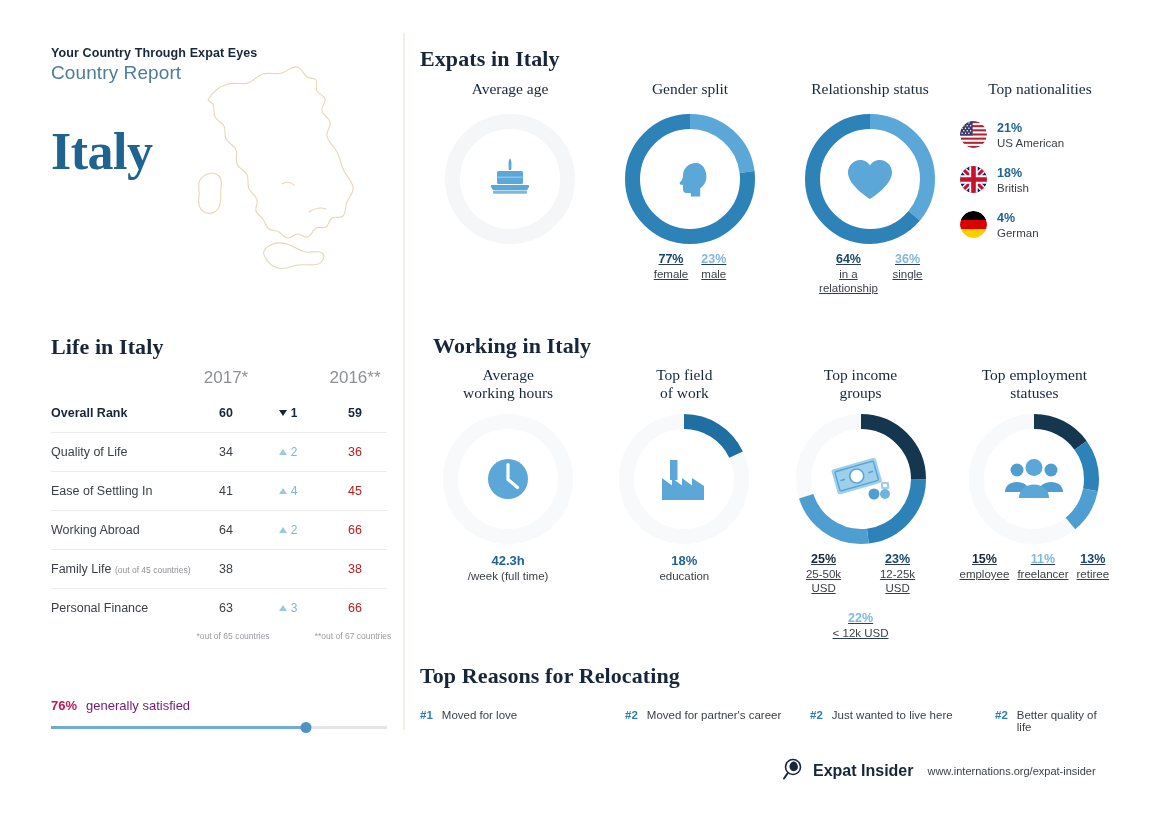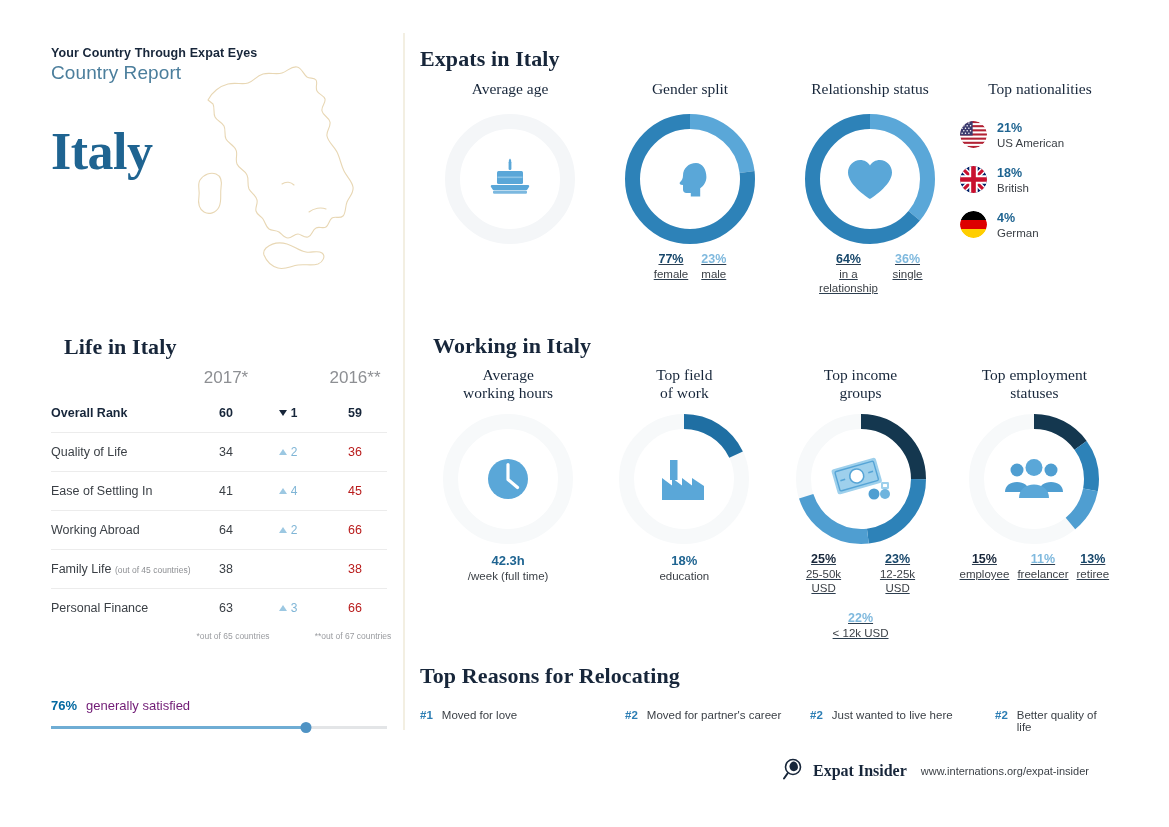--- a/index.html
+++ b/index.html
@@ -41,21 +41,21 @@
   .map-wrap { position: absolute; left: 160px; top: 52px; width: 210px; height: 230px; }
   .map-wrap svg { width: 100%; height: 100%; display: block; }
 
   
   .vdiv {
     position: absolute; left: 403px; top: 33px;
     width: 2px; height: 697px; background: #f3efe2;
   }
 
   
-  .life-title { position: absolute; left: 64px; top: 334px; }
+  .life-title { position: absolute; left: 51px; top: 334px; }
   .ranktable { position: absolute; left: 51px; top: 368px; width: 336px; font-size: 12.5px; }
   .ranktable table { width: 100%; border-collapse: collapse; }
   .ranktable th {
     font-weight: normal; font-size: 17px; color: #8d8f93;
     text-align: center; padding: 0 0 6px 0;
   }
   .ranktable th.lbl { text-align: left; }
   .ranktable td { padding: 12px 0; border-bottom: 1px solid #ececec; }
   .ranktable tr:last-child td { border-bottom: none; }
   .ranktable td.lbl { text-align: left; color: #3a3f45; font-size: 12.5px; width: 148px; }
@@ -75,21 +75,21 @@
   .foot-notes { position: relative; height: 38px; }
   .foot-notes .fn {
     position: absolute; top: 4px; font-size: 8.5px; color: #9a9ca0;
     text-align: center; line-height: 10px; width: 80px;
   }
   .fn-a { left: 142px; }
   .fn-b { left: 262px; }
 
   .satis { position: absolute; left: 51px; top: 698px; width: 336px; }
   .satis-row { display: flex; align-items: baseline; gap: 9px; font-size: 13px; }
-  .satis-pct { font-weight: bold; color: #0369a1; }
+  .satis-pct { font-weight: bold; color: #be185d; }
   .satis-lbl { color: #701a75; }
   .bar-wrap { position: relative; margin-top: 10px; height: 10px; }
   .bar-bg { position: absolute; left: 0; top: 3px; width: 100%; height: 3px; background: #e3e5e7; }
   .bar-fill { position: absolute; left: 0; top: 3px; height: 3px; background: #6fadd4; }
   .bar-knob {
     position: absolute; top: -1px; width: 11px; height: 11px; border-radius: 50%;
     background: #4f93c4; transform: translateX(-50%);
   }
 
   
@@ -126,21 +126,21 @@
 
   
   .reasons { position: absolute; left: 420px; top: 709px; width: 690px; display: flex; }
   .reason { display: flex; align-items: baseline; gap: 9px; }
   .reason .rk { font-size: 11.5px; font-weight: bold; color: #2d7eb4; }
   .reason .rt { font-size: 11.5px; color: #3a3f45; }
 
   
   .footer { position: absolute; left: 782px; top: 757px; display: flex; align-items: center; gap: 14px; }
   .brand { display: flex; align-items: center; gap: 7px; }
-  .brand-name { font-family: Liberation Serif, serif; font-weight: bold; font-size: 16px; color: #17263a; }
+  .brand-name { font-family: Liberation Sans, sans-serif; font-weight: bold; font-size: 16px; color: #17263a; }
   .brand-url { font-size: 11px; color: #3a3f45; }
 </style>
 </head>
 <body>
 
 <div class="page">
 
   <div class="left">
     <div class="kicker">Your Country Through Expat Eyes</div>
     <div class="report">Country Report</div>

